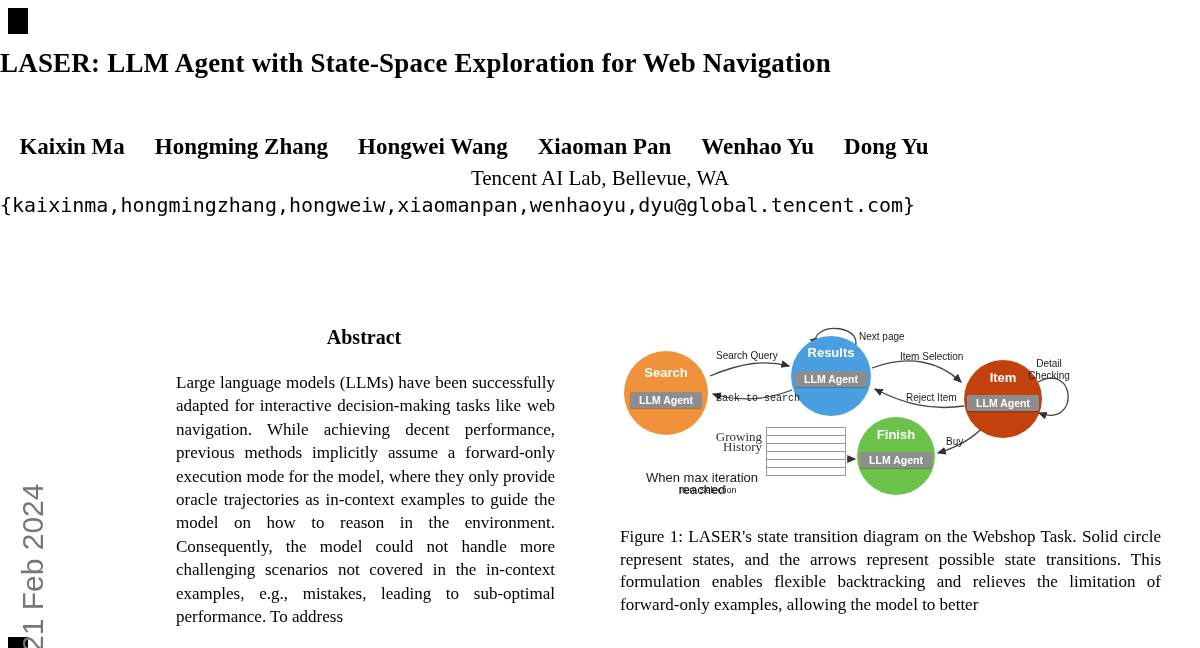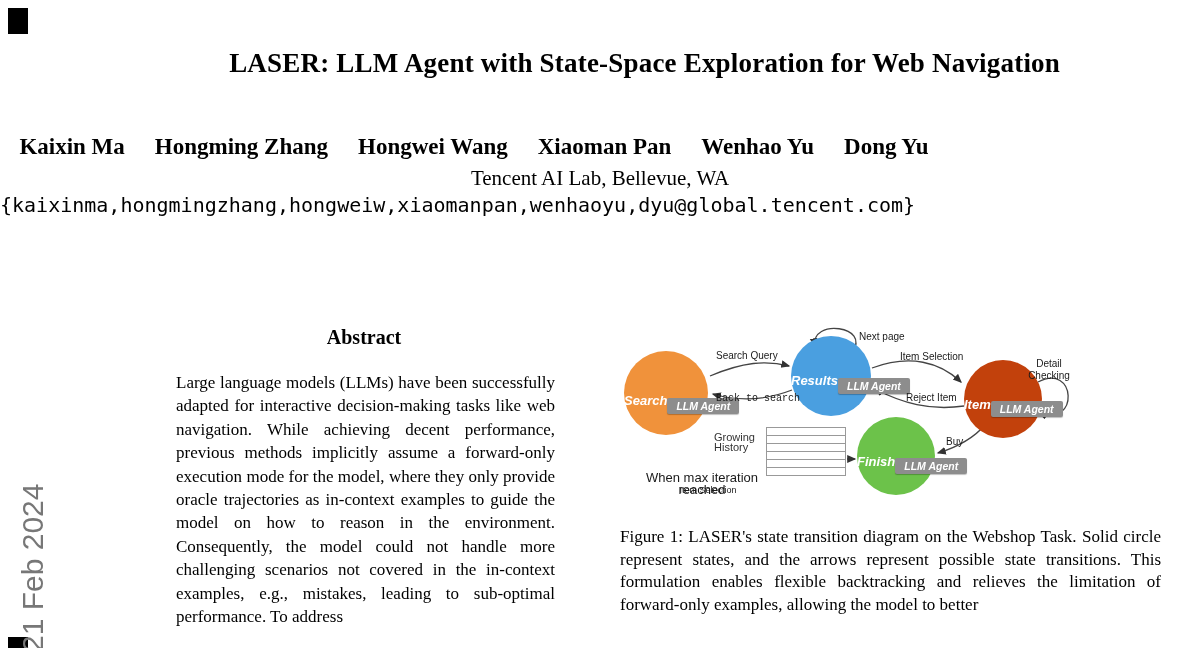--- a/index.html
+++ b/index.html
@@ -4,21 +4,21 @@
 <style>
   * { box-sizing: border-box; }
   html,body { margin:0; padding:0; }
   body {
     width:1200px; height:648px; position:relative; overflow:hidden;
     background:#ffffff; color:#000;
     font-family:"Liberation Serif", serif;
   }
   .corner-mark { position:absolute; background:#000; }
   .paper-title {
-    position:absolute; top:48px; left:0; width:1060px; text-align:right;
+    position:absolute; top:48px; left:0; width:1060px; text-align:left;
     font-size:27px; font-weight:bold; letter-spacing:0.2px;
   }
   .authors-row { position:absolute; top:134px; left:0; width:948px; text-align:center; }
   .author { display:inline-block; font-weight:bold; font-size:23px; margin:0 15px; }
   .affiliation { position:absolute; top:166px; left:0; width:1200px; text-align:center; font-size:21px; }
   .email-line {
     position:absolute; top:193px; left:0; width:1200px; text-align:left;
     font-family:"DejaVu Sans Mono", monospace; font-size:20px;
   }
   .arxiv-date {
@@ -40,30 +40,30 @@
     font-size:17px; line-height:22.6px; text-align:justify;
   }
   
   .figure {
     position:absolute; left:618px; top:316px; width:545px; height:205px;
     font-family:"Liberation Sans", sans-serif;
   }
   .figure svg { position:absolute; left:0; top:0; }
   .state {
     position:absolute; border-radius:50%;
-    display:flex; flex-direction:row; align-items:center;font-style:italic;
+    display:flex; flex-direction:column; align-items:center;
   }
   .state-name { color:#fff; font-weight:bold; font-size:13px; line-height:15px; }
   .agent-box {
     background:#8d8d8d; color:#fff; font-size:10.5px; font-weight:bold;
     padding:2px 9px; border-radius:2px; white-space:nowrap;
     box-shadow:0 1px 1px rgba(0,0,0,0.25);
   }
   .fig-label { position:absolute; font-size:10px; color:#1a1a1a; line-height:12px; }
-  .fig-label.small { font-size:11px; line-height:10px; color:#333; text-align:left; }
+  .fig-label.small { font-size:13px; line-height:10px; color:#333; text-align:right;font-family:Liberation Serif, serif; }
   .history-stack { position:absolute; left:148px; top:112px; width:80px; }
   .history-row { height:9px; background:#fff; border:1px solid #999; margin-top:-1px; }
 </style>
 </head>
 <body>
 
 <div class="corner-mark" style="left:8px; top:8px; width:20px; height:26px;"></div>
 <div class="corner-mark" style="left:8px; top:637px; width:20px; height:11px;"></div>
 
 <div class="arxiv-date">21 Feb 2024</div>

